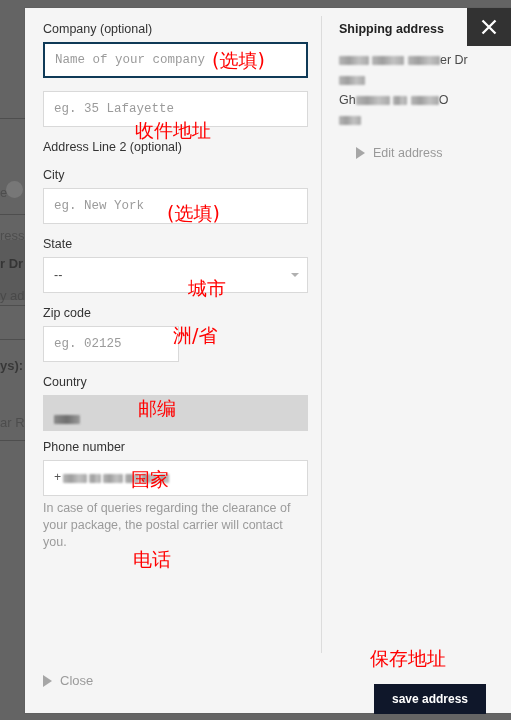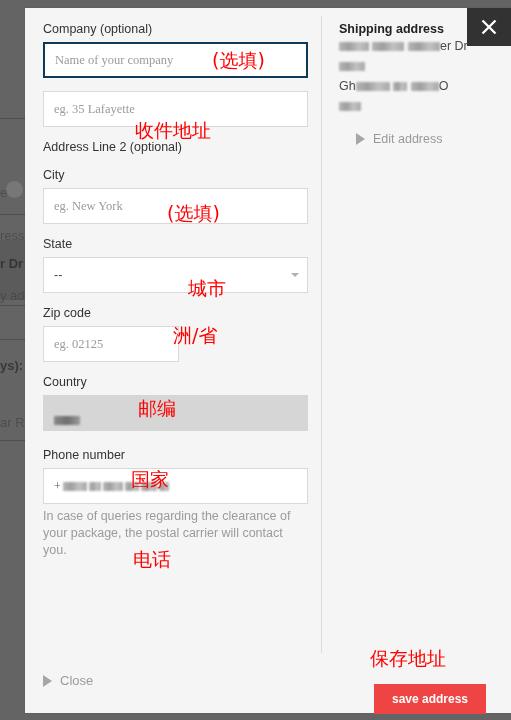--- a/index.html
+++ b/index.html
@@ -77,21 +77,21 @@
     width:265px;height:36px;
     background:#ffffff;
     border:1px solid #d9d9d9;
     font-size:12.5px;
     color:#9b9b9b;
     padding:0 10px;
     line-height:34px;
     white-space:nowrap;
     overflow:hidden;
     outline:none;
-    font-family:Liberation Serif, serif;
+    font-family:Liberation Mono, monospace;
   }
   .field-input::placeholder{color:#9b9b9b;opacity:1;}
   .field-input.focused{
     border:2px solid #0f3a57;
     line-height:32px;
   }
   .field-input.narrow{width:136px;}
   .field-input.disabled{
     background:#d6d6d6;border:1px solid #d6d6d6;
   }
@@ -140,20 +140,21 @@
     font-size:12.5px;color:#9b9b9b;
     line-height:17px;margin-top:4px;width:250px;
   }
 
   
   #side-col{
     position:absolute;left:314px;top:14px;width:160px;
   }
   #side-title{
     font-size:12.5px;font-weight:bold;color:#222;
+    margin-bottom:14px;
   }
   .addr-line{
     font-size:12.5px;color:#4a4a4a;line-height:20px;
     white-space:nowrap;
   }
   #edit-address{
     display:flex;align-items:center;gap:8px;
     margin-top:16px;cursor:pointer;padding-left:17px;
   }
   #edit-address .label{font-size:12.5px;color:#999;}
@@ -168,21 +169,21 @@
   
   #close-row{
     position:absolute;left:18px;top:665px;
     display:flex;align-items:center;gap:8px;cursor:pointer;
   }
   #close-row .label{font-size:13px;color:#9b9b9b;}
 
   #save-btn{
     position:absolute;left:349px;top:676px;
     width:112px;height:30px;
-    background:#ef4444;
+    background:#0f172a;
     color:#fff;
     font-size:12px;font-weight:bold;
     display:flex;align-items:center;justify-content:center;
     cursor:pointer;border:none;
     font-family:"Liberation Sans","DejaVu Sans",sans-serif;
   }
 
   
   .anno{
     position:absolute;
@@ -253,21 +254,21 @@
         </select>
         <span class="select-caret"></span>
       </div>
     </div>
 
     <div class="field">
       <div class="field-label">Zip code</div>
       <input class="field-input narrow" type="text" value="" placeholder="eg. 02125" style="">
     </div>
 
-    <div class="field" style="margin-bottom:17px;">
+    <div class="field" style="margin-bottom:9px;">
       <div class="field-label">Country</div>
       <div class="field-input disabled">
         <span class="redact dark" style="width:26px;margin-top:13px;"></span>
       </div>
     </div>
 
     <div class="field" style="margin-bottom:0;">
       <div class="field-label">Phone number</div>
       <div class="field-input" style="padding:0 8px;">
         <div id="phone-value">

